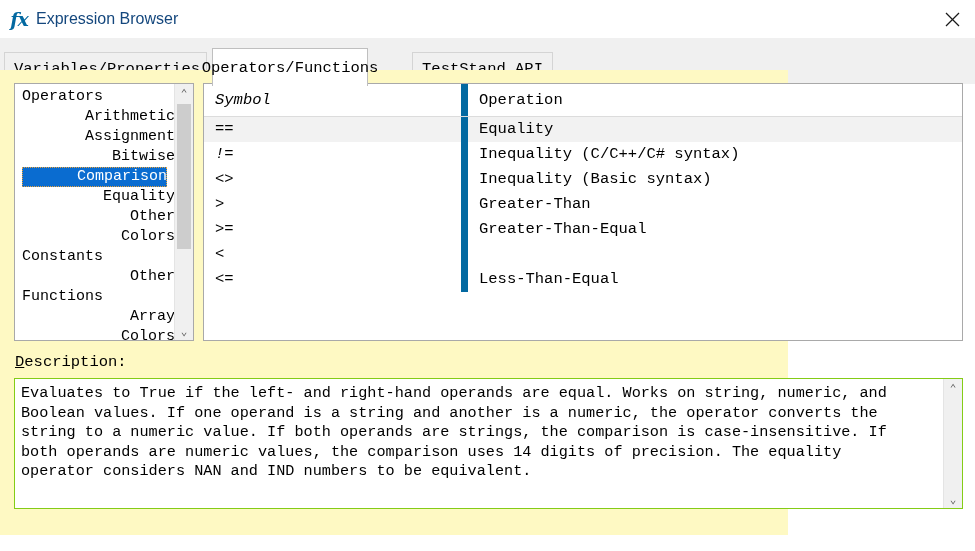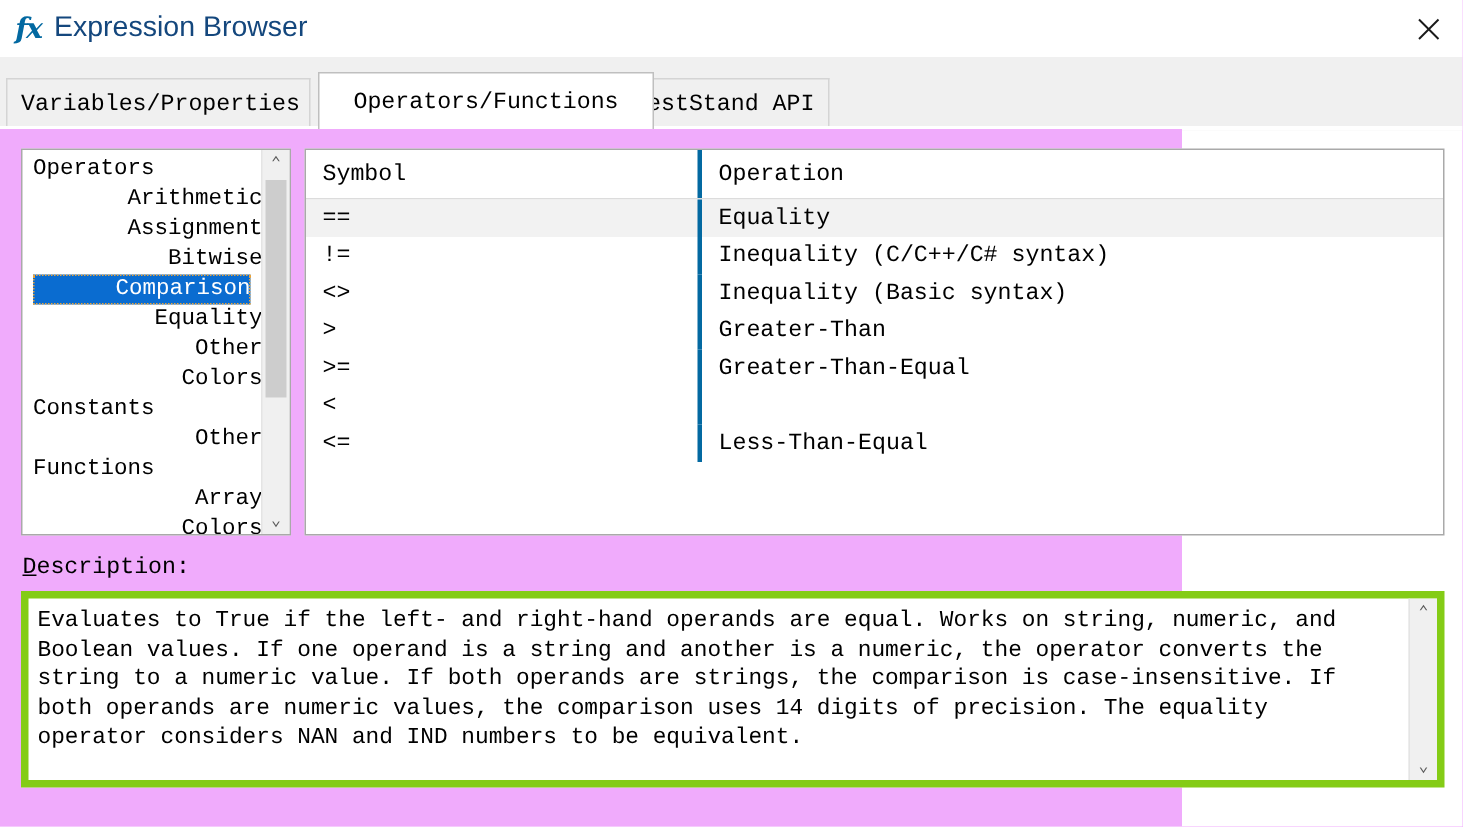--- a/index.html
+++ b/index.html
@@ -30,21 +30,21 @@
     text-align: center;
     font-family: "DejaVu Serif", serif;
     font-style: italic;
     font-weight: bold;
     font-size: 19px;
     color: #0369a1;
     letter-spacing: -1px;
   }
   .title-text {
     font-family: "Liberation Sans", sans-serif;
-    font-size: 19px;
+    font-size: 16px;
     color: #14477d;
     margin-left: 2px;
     white-space: nowrap;
   }
   .title-close {
     position: absolute;
     right: 0; top: 0;
     width: 46px; height: 38px;
     display: flex;
     align-items: center;
@@ -88,23 +88,23 @@
   .tabstrip-filler {
     position: absolute;
     left: 0; top: 46px;
     width: 975px; height: 2px;
     background: #ffffff;
   }
 
   
   .content {
     position: absolute;
-    left: 0; top: 86px;
+    left: 0; top: 70px;
     width: 788px; height: 465px;
-    background: #f0abfc;
+    background: #fef9c3;
   }
 
   
   .tree-panel {
     position: absolute;
     left: 14px; top: 13px;
     width: 180px; height: 258px;
     box-sizing: border-box;
     background: #ffffff;
     border: 1px solid #a9a9a9;
@@ -182,21 +182,21 @@
     border-bottom: 1px solid #dcdcdc;
   }
   .tbl-head .th {
     font-size: 15.5px;
     color: #000000;
     line-height: 32px;
     padding-left: 11px;
     box-sizing: border-box;
     white-space: nowrap;
   }
-  .col-symbol { width: 264px; border-right: 3px solid #0369a1; }
+  .col-symbol { width: 264px; border-right: 7px solid #0369a1; font-style: italic; }
   .col-operation { flex: 1; }
   .tbl-row {
     display: flex;
     height: 25px;
   }
   .tbl-row.selected { background: #f2f2f2; }
   .tbl-row .td {
     font-size: 15.5px;
     color: #000000;
     line-height: 25px;
@@ -212,21 +212,21 @@
     font-size: 15.5px;
     color: #000000;
   }
   .desc-label u { text-decoration: underline; }
   .desc-panel {
     position: absolute;
     left: 14px; top: 308px;
     width: 949px; height: 131px;
     box-sizing: border-box;
     background: #ffffff;
-    border: 5px solid #84cc16;
+    border: 1px solid #84cc16;
     overflow: hidden;
   }
   .desc-text {
     position: absolute;
     left: 0; top: 0;
     width: 925px;
     padding: 5px 6px 0 6px;
     box-sizing: border-box;
     font-size: 15.2px;
     line-height: 19.5px;
@@ -244,21 +244,21 @@
   <div class="title-close">
     <svg width="15" height="15" viewBox="0 0 15 15" aria-hidden="true">
       <line x1="1" y1="1" x2="14" y2="14" stroke="#1a1a1a" stroke-width="1.3"></line>
       <line x1="14" y1="1" x2="1" y2="14" stroke="#1a1a1a" stroke-width="1.3"></line>
     </svg>
   </div>
 </div>
 
 <div class="tabstrip">
   <div class="tab" style="left:4px;width:203px;padding-left:13px;">Variables/Properties</div>
-  <div class="tab active" style="left:212px;width:224px;">Operators/Functions</div>
+  <div class="tab active" style="left:212px;width:156px;">Operators/Functions</div>
   <div class="tab" style="left:412px;width:141px;">TestStand API</div>
   <div class="tabstrip-filler"></div>
 </div>
 
 <div class="content">
 
   <div class="tree-panel">
     <div class="tree-list">
       <div class="tree-item lvl0">Operators</div>
       <div class="tree-item lvl1">Arithmetic</div>

